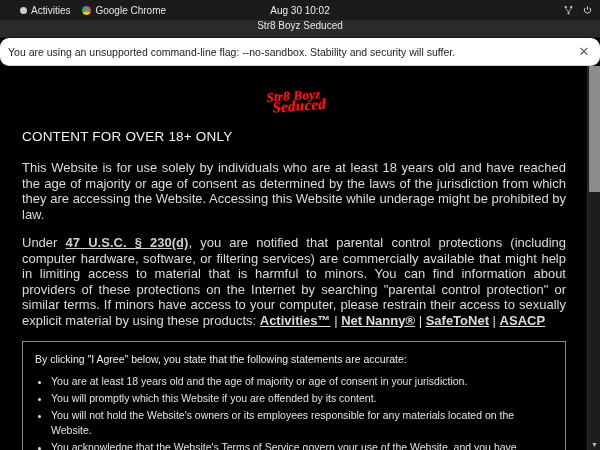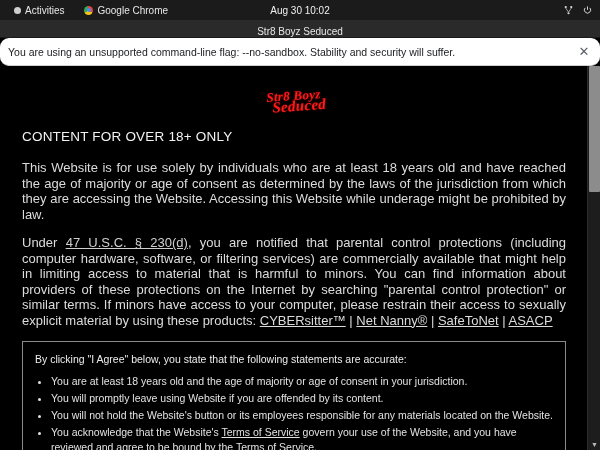--- a/index.html
+++ b/index.html
@@ -10,21 +10,21 @@
     overflow: hidden;
   }
   
   #topbar {
     height: 20px; width: 100%;
     background: #1b1b1b;
     display: flex; align-items: center;
     color: #e6e6e6; font-size: 10px;
     position: relative;
   }
-  .tb-left { display: flex; align-items: center; gap: 20px; padding-left: 14px; }
+  .tb-left { display: flex; align-items: center; gap: 12px; padding-left: 20px; }
   .tb-item { display: flex; align-items: center; gap: 4px; }
   .dot { width: 7px; height: 7px; border-radius: 50%; background: #cfcfcf; display: inline-block; }
   .chrome-ico {
     width: 9px; height: 9px; border-radius: 50%;
     background: conic-gradient(#e8453c 0 33%, #f5c516 0 66%, #3aa757 0 100%);
     position: relative;
   }
   .chrome-ico::after {
     content: ""; position: absolute; left: 2.5px; top: 2.5px;
     width: 4px; height: 4px; border-radius: 50%; background: #4a8cf7;
@@ -36,21 +36,21 @@
   .tb-right {
     margin-left: auto; display: flex; align-items: center; gap: 8px;
     padding-right: 7px; font-size: 10px;
   }
   .ic { width: 11px; height: 11px; display: inline-block; fill: #d8d8d8; }
 
   
   #window { width: 600px; height: 430px; background: #000; position: relative; }
   #titlebar {
     height: 18px; background: #2a2a2a; color: #e8e8e8;
-    font-size: 10px; display: flex; align-items: flex-end; justify-content: center;
+    font-size: 10px; display: flex; align-items: flex-start; justify-content: center;
     border-bottom: 1px solid #1a1a1a;
   }
   #infobar {
     height: 28px; background: #ffffff; color: #202124;
     display: flex; align-items: center; font-size: 10.5px;
     padding: 0 8px; border-bottom: 1px solid #d0d0d0; border-radius: 9px;
   }
   #infobar .msg { flex: 1; }
   #infobar .close {
     font-size: 13px; color: #5f6368; cursor: default;
@@ -82,21 +82,21 @@
   }
   .logo-badge .l2 { font-size: 15px; display:block; margin-left: 10px; }
   #headline {
     font-size: 13.5px; color: #f2f2f2;
     margin-bottom: 16px; letter-spacing: .2px;
   }
   .para {
     font-size: 13px; line-height: 15.5px; color: #dcdcdc;
     text-align: justify; margin-bottom: 13px;
   }
-  .para a { color: #cfcfcf; text-decoration: underline; }
+  .para a { color: #cfcfcf; text-decoration: underline; font-weight: bold; }
   #links a { color: #dcdcdc; text-decoration: underline; }
 
   #agreebox {
     border: 1px solid #8a8a8a;
     padding: 10px 12px 12px 12px;
     margin-top: 4px;
     font-size: 10.5px; line-height: 15px;
   }
   #agreebox .lead { margin-bottom: 7px; color: #ededed; }
   #agreebox ul { margin: 0 0 14px 16px; }
@@ -171,33 +171,33 @@
         </span>
       </div>
 
       <div id="headline">CONTENT FOR OVER 18+ ONLY</div>
 
       <div class="para">This Website is for use solely by individuals who are at least 18 years old and have reached the age of majority or age of consent as determined by the laws of the jurisdiction from which they are accessing the Website. Accessing this Website while underage might be prohibited by law.</div>
 
       <div class="para">
         <span>Under </span><a href="#">47 U.S.C. § 230(d)</a><span>, you are notified that parental control protections (including computer hardware, software, or filtering services) are commercially available that might help in limiting access to material that is harmful to minors. You can find information about providers of these protections on the Internet by searching "parental control protection" or similar terms. If minors have access to your computer, please restrain their access to sexually explicit material by using these products:</span>
         <span id="links">
-          <a href="#">CYBERsitter™</a> |
+          <a href="#">Activities™</a> |
           <a href="#">Net Nanny®</a> |
           <a href="#">SafeToNet</a> |
           <a href="#">ASACP</a>
         </span>
       </div>
 
       <div id="agreebox">
         <div class="lead">By clicking "I Agree" below, you state that the following statements are accurate:</div>
         <ul>
           <li>You are at least 18 years old and the age of majority or age of consent in your jurisdiction.</li>
-          <li>You will promptly leave using Website if you are offended by its content.</li>
-          <li>You will not hold the Website's button or its employees responsible for any materials located on the Website.</li>
+          <li>You will promptly which this Website if you are offended by its content.</li>
+          <li>You will not hold the Website's owners or its employees responsible for any materials located on the Website.</li>
           <li><span>You acknowledge that the Website's </span><a href="#">Terms of Service</a><span> govern your use of the Website, and you have reviewed and agree to be bound by the </span><a href="#">Terms of Service</a><span>.</span></li>
         </ul>
         <div class="bold">If you disagree with the above, click on the "I Disagree" button below to leave the Website.</div>
 
       </div>
 
     </div>
 
     <div id="scrollbar">
       <div class="arr arr-up">▲</div>

